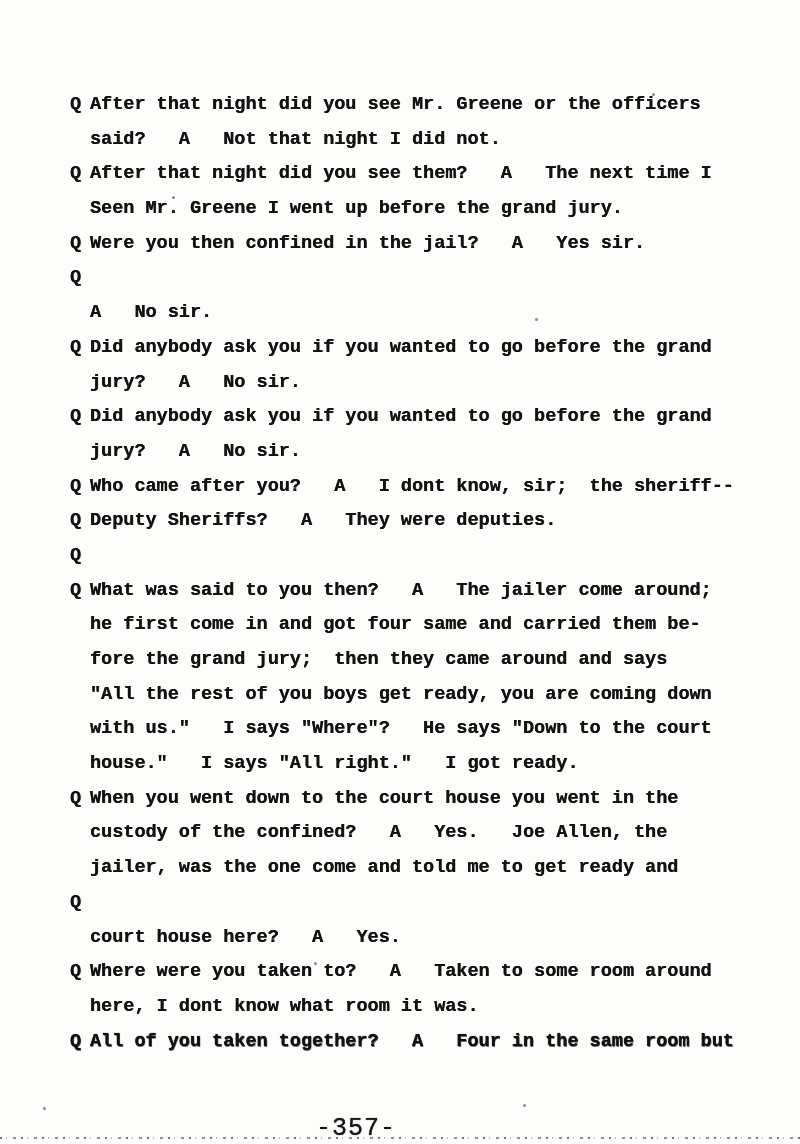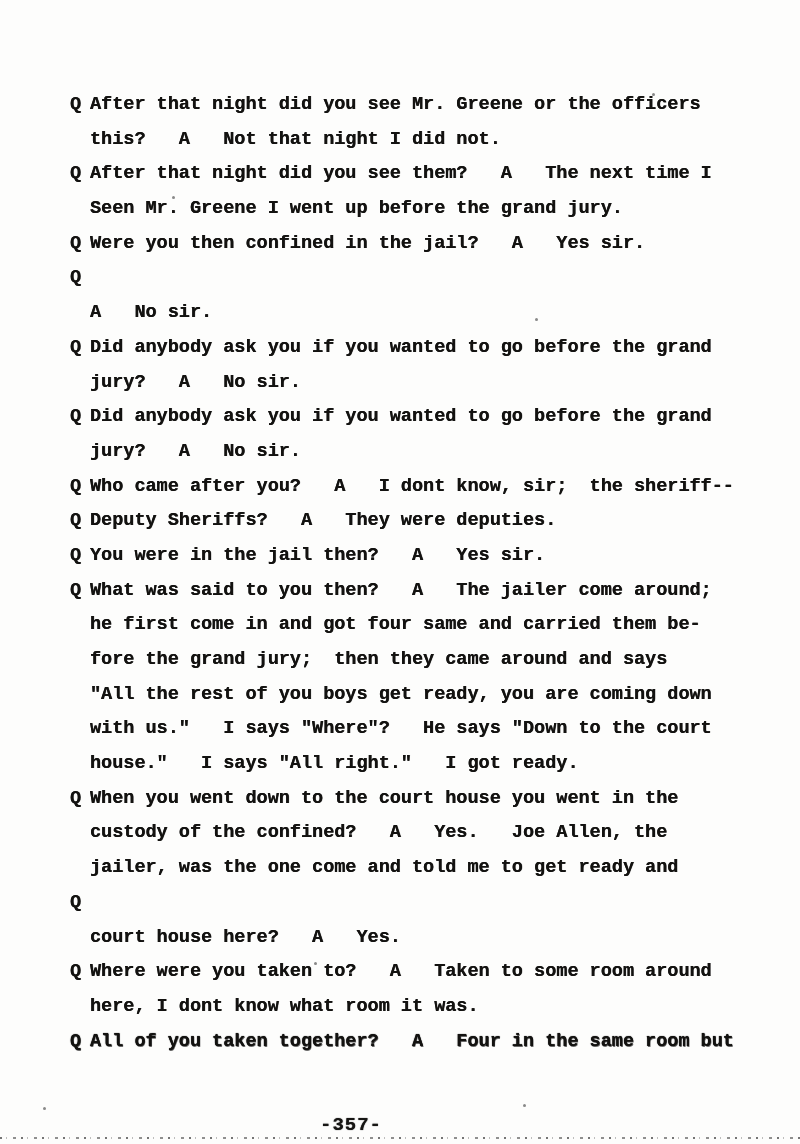--- a/index.html
+++ b/index.html
@@ -49,22 +49,22 @@
   .line.bold .t, .line.bold .q {
     text-shadow: 0 0 1px rgba(5,5,5,0.95), 0.6px 0.5px 0.4px rgba(10,10,10,0.55);
   }
   #page-number {
     position: absolute;
     top: 1114px;
     left: 316px;
     width: 70px;
     text-align: center;
     font-family: "Liberation Mono", "DejaVu Sans Mono", monospace;
-    font-size: 19px;
-    font-weight: 700;
+    font-size: 25px;
+    font-weight: 400;
     color: #171614;
     letter-spacing: 1px;
     filter: blur(0.25px);
     text-shadow: 0 0 1px rgba(10,10,10,0.9);
   }
   
   #bottom-scan-line {
     position: absolute;
     top: 1137px;
     left: 0;
@@ -93,21 +93,21 @@
 
 <div id="sheet">
 
   <div id="transcript">
       <div class="line">
         <span class="q">Q</span>
         <span class="t">After that night did you see Mr. Greene or the officers</span>
       </div>
       <div class="line">
         <span class="q"></span>
-        <span class="t">this?   A   Not that night I did not.</span>
+        <span class="t">said?   A   Not that night I did not.</span>
       </div>
       <div class="line">
         <span class="q">Q</span>
         <span class="t">After that night did you see them?   A   The next time I</span>
       </div>
       <div class="line">
         <span class="q"></span>
         <span class="t">Seen Mr. Greene I went up before the grand jury.</span>
       </div>
       <div class="line">
@@ -140,21 +140,20 @@
       <div class="line">
         <span class="q">Q</span>
         <span class="t">Who came after you?   A   I dont know, sir;  the sheriff--</span>
       </div>
       <div class="line">
         <span class="q">Q</span>
         <span class="t">Deputy Sheriffs?   A   They were deputies.</span>
       </div>
       <div class="line">
         <span class="q">Q</span>
-        <span class="t">You were in the jail then?   A   Yes sir.</span>
       </div>
       <div class="line">
         <span class="q">Q</span>
         <span class="t">What was said to you then?   A   The jailer come around;</span>
       </div>
       <div class="line">
         <span class="q"></span>
         <span class="t">he first come in and got four same and carried them be-</span>
       </div>
       <div class="line">

